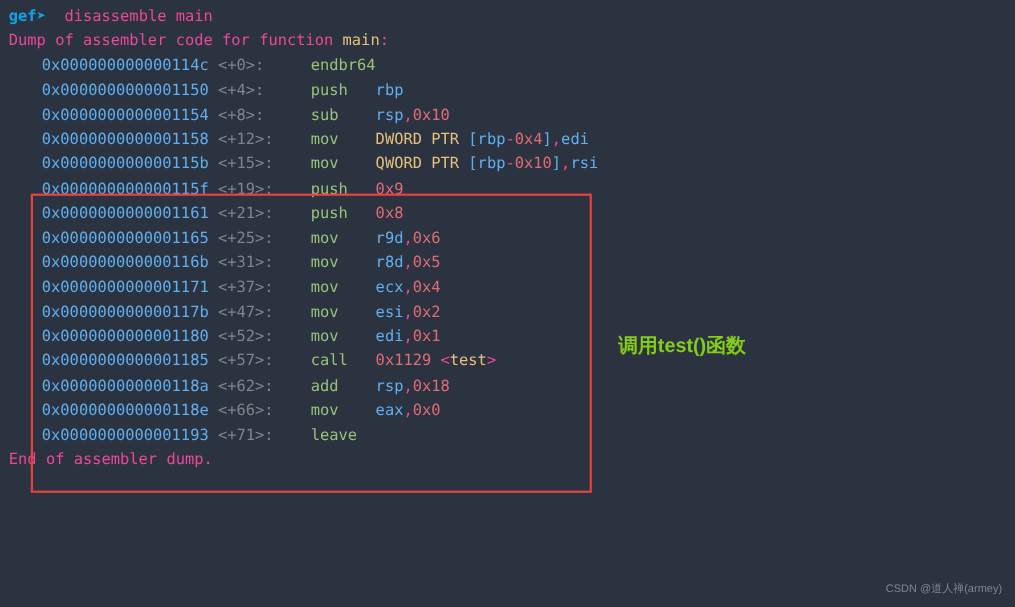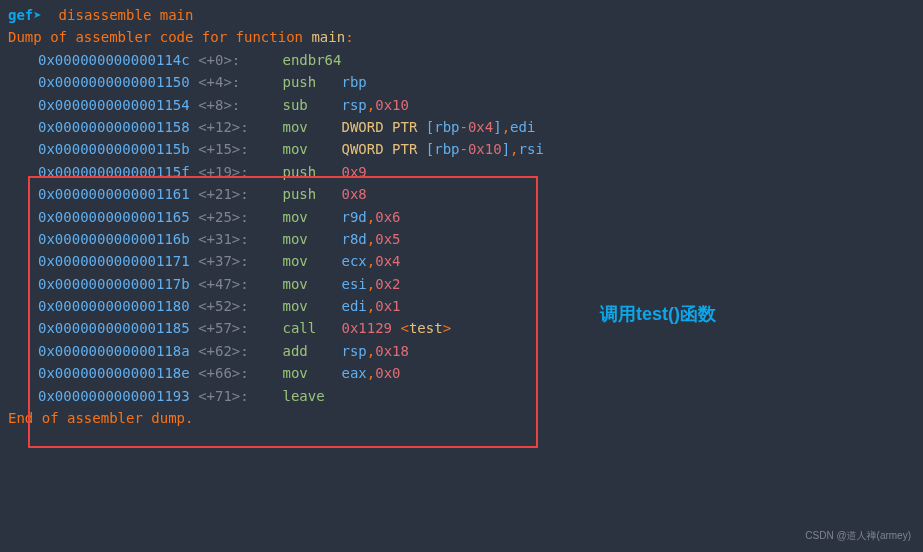--- a/index.html
+++ b/index.html
@@ -11,39 +11,39 @@
     color: #c5c8c6;
     width: 923px;
     height: 552px;
     padding: 4px 8px;
     position: relative;
     overflow: hidden;
   }
   .line { white-space: pre; }
   .red { color: #e06c75; }
   .red-bold { color: #0ea5e9; font-weight: bold; }
-  .gray { color: #f97316; margin-top: 17px; }
+  .gray { color: #ec4899; margin-top: 17px; }
   .blue { color: #61afef; }
   .green { color: #98c379; margin-top: 10px; }
   .yellow { color: #e5c07b; }
   .dim { color: #7f848e; }
   .highlight-box {
     position: absolute;
     border: 2px solid #e84340;
     left: 28px;
     top: 176px;
     width: 510px;
     height: 272px;
     pointer-events: none;
   }
   .annotation {
     position: absolute;
-    left: 600px;
+    left: 562px;
     top: 300px;
-    color: #0ea5e9;
+    color: #84cc16;
     font-weight: bold;
     font-size: 18px;
     font-family: "Microsoft YaHei", sans-serif;
   }
   .watermark {
     position: absolute;
     right: 12px;
     bottom: 8px;
     color: #9aa0a8;
     font-size: 10px;

